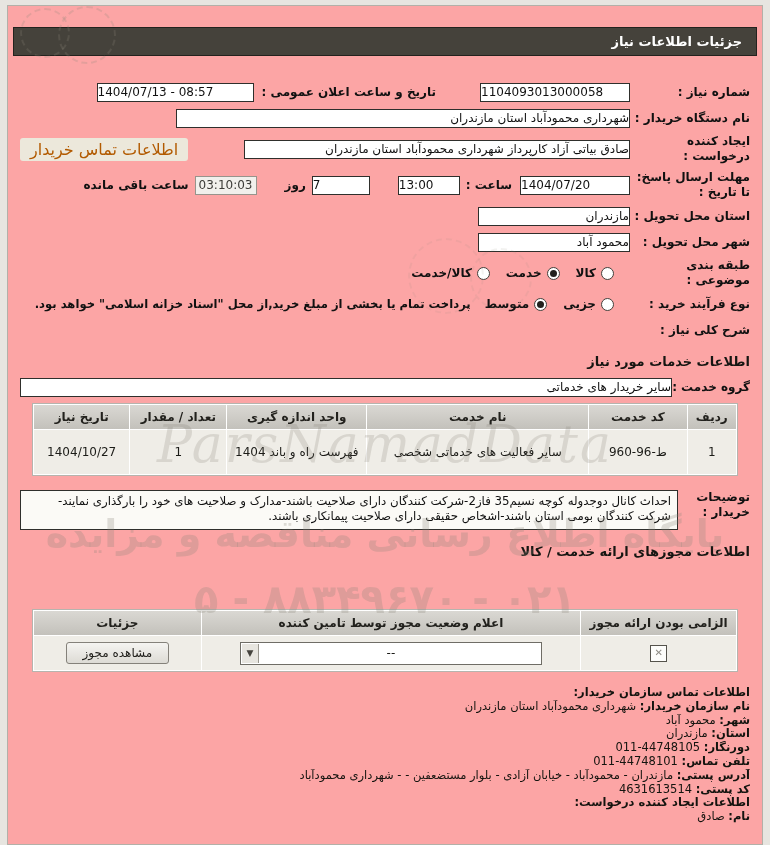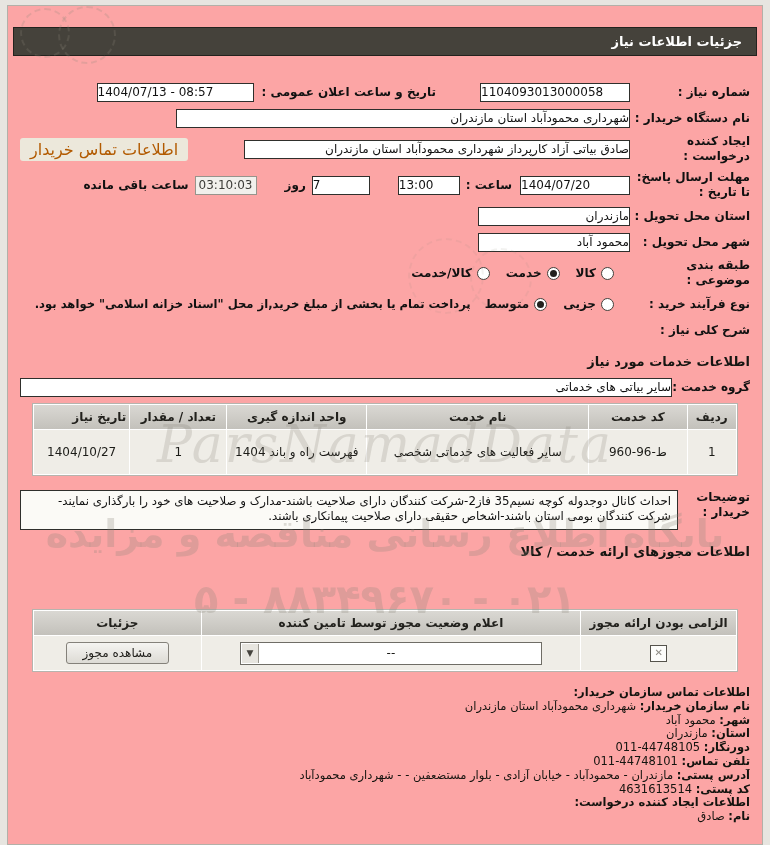--- a/index.html
+++ b/index.html
@@ -169,33 +169,33 @@
         <span class="lbl lw">شرح کلی نیاز :</span>
       </div>
 
     </div>
 
     <div class="sect">اطلاعات خدمات مورد نیاز</div>
 
     <div class="form" style="padding-top:0;">
       <div class="frow">
         <span class="lbl" style="width:78px;flex-shrink:0;">گروه خدمت :</span>
-        <div class="inp" style="flex:1;">سایر بیاتی های خدماتی</div>
+        <div class="inp" style="flex:1;">سایر خریدار های خدماتی</div>
       </div>
     </div>
 
     <table class="grid svc">
       <thead>
         <tr>
           <th style="width:44px;">ردیف</th>
           <th style="width:96px;">کد خدمت</th>
           <th style="width:238px;">نام خدمت</th>
           <th style="width:136px;">واحد اندازه گیری</th>
           <th style="width:92px;">تعداد / مقدار</th>
-          <th style="width:92px;text-align:right;">تاریخ نیاز</th>
+          <th style="width:92px;">تاریخ نیاز</th>
         </tr>
       </thead>
       <tbody>
         <tr>
           <td>1</td>
           <td>ط-96-960</td>
           <td>سایر فعالیت های خدماتی شخصی</td>
           <td style="white-space:normal;width:136px;">فهرست راه و باند 1404</td>
           <td>1</td>
           <td>1404/10/27</td>

